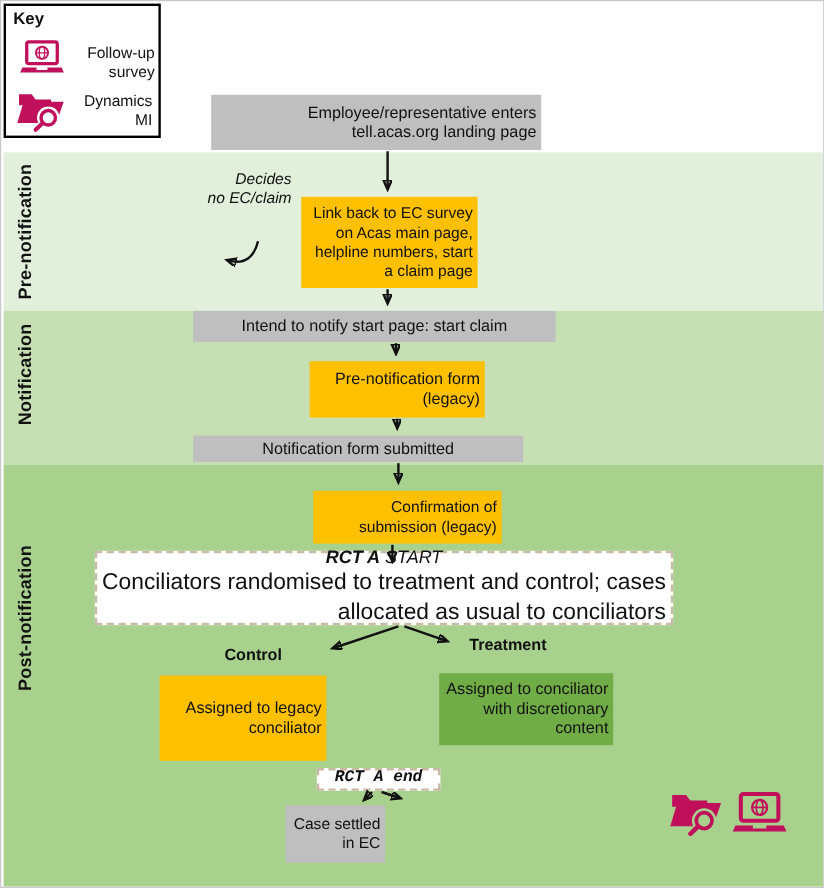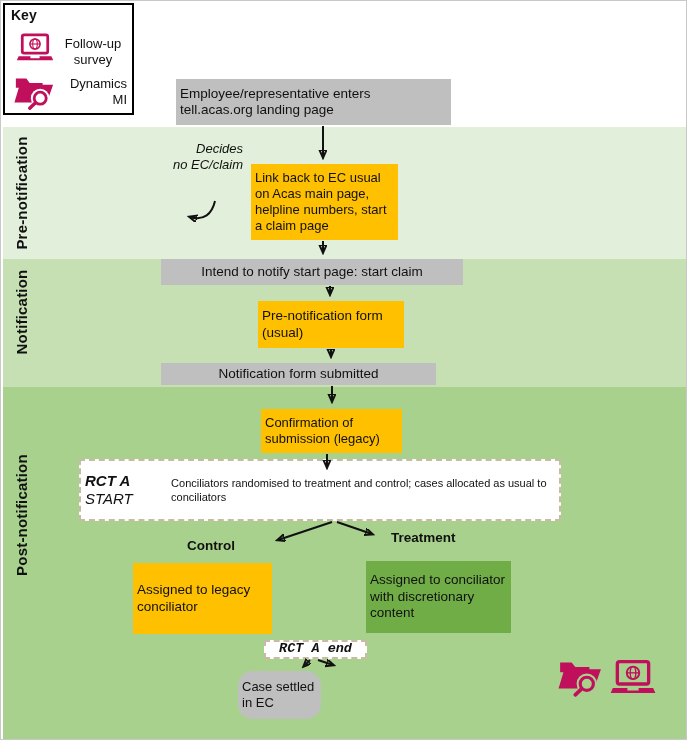--- a/index.html
+++ b/index.html
@@ -7,31 +7,31 @@
          box-sizing:border-box;font-family:"Liberation Sans","DejaVu Sans",sans-serif;
          color:#111;overflow:hidden;}
   .lane{position:absolute;left:2px;right:0;}
   .lane-pre{top:126px;height:132px;background:var(--lane-pre);}
   .lane-mid{top:258px;height:128px;background:var(--lane-mid);}
   .lane-post{top:386px;height:352px;background:var(--lane-post);}
   .lane-label{position:absolute;transform:rotate(-90deg);transform-origin:center;
               font-weight:bold;font-size:15px;text-align:center;height:20px;line-height:20px;
               letter-spacing:.2px;white-space:nowrap;}
   .box{position:absolute;box-sizing:border-box;display:flex;align-items:center;justify-content:center;
-       text-align:left;font-size:13px;line-height:1.22;padding:2px 4px;}
+       text-align:right;font-size:13px;line-height:1.22;padding:2px 4px;}
   .grey{background:var(--grey);}
   .amber{background:var(--amber);}
   .greenbox{background:var(--green-box);}
   .dashedbox{background:#fff;border:2px dashed #c9baa6;}
   .note{position:absolute;font-style:italic;font-size:13px;text-align:center;white-space:pre-line;line-height:1.25;}
   .branch-label{position:absolute;font-weight:bold;font-size:13.5px;}
-  .rct-start{flex-direction:row;padding:2px 4px;}
+  .rct-start{flex-direction:column;padding:2px 4px;}
   .rct-title{font-size:15px;font-style:italic;}
   .rct-title .tag{font-weight:bold;}
-  .rct-body{font-size:11px;line-height:1.3;}
+  .rct-body{font-size:19px;line-height:1.3;}
   .rct-end-box{font-size:13.5px;font-style:italic;font-weight:bold;padding:0 3px;font-family:Liberation Mono, monospace;}
   .keybox{position:absolute;left:2px;top:2px;width:131px;height:112px;background:#fff;
           border:2px solid #000;box-sizing:border-box;}
   .key-title{position:absolute;left:6px;top:2px;font-weight:bold;font-size:14px;}
   .key-label{position:absolute;font-size:13px;line-height:1.2;}
   .icon{position:absolute;}
   .icon svg .st{stroke:var(--brand-pink);fill:none;}
   .icon svg .fl{fill:var(--brand-pink);}
   .bg-white{--icon-bg:#ffffff;}
   .bg-green{--icon-bg:var(--lane-post);}
@@ -52,62 +52,62 @@
   <div class="lane-label" style="width:120px;left:-39px;top:301px;">Notification</div>
   <div class="lane-label" style="width:170px;left:-64px;top:504px;">Post-notification</div>
 
   <div class="boxes">
 
     <div class="box grey" style="left:175px;top:78px;width:275px;height:46px;font-size:13.5px;">Employee/representative enters tell.acas.org landing page</div>
 
     <div class="note" style="left:138px;top:140px;width:104px;text-align:right;">Decides
 no EC/claim</div>
 
-    <div class="box amber" style="left:250px;top:163px;width:147px;height:76px;">Link back to EC usual on Acas main page, helpline numbers, start a claim page</div>
+    <div class="box amber" style="left:250px;top:163px;width:147px;height:76px;">Link back to EC survey on Acas main page, helpline numbers, start a claim page</div>
 
     <div class="box grey" style="left:160px;top:258px;width:302px;height:26px;font-size:13.5px;">Intend to notify start page: start claim</div>
 
-    <div class="box amber" style="left:257px;top:300px;width:146px;height:47px;font-size:13.5px;">Pre-notification form (usual)</div>
+    <div class="box amber" style="left:257px;top:300px;width:146px;height:47px;font-size:13.5px;">Pre-notification form (legacy)</div>
 
     <div class="box grey" style="left:160px;top:362px;width:275px;height:22px;font-size:13.5px;">Notification form submitted</div>
 
-    <div class="box amber" style="left:260px;top:408px;width:141px;height:44px;">Confirmation of submission (legacy)</div>
+    <div class="box amber" style="left:260px;top:408px;width:157px;height:44px;">Confirmation of submission (legacy)</div>
 
     <div class="box dashedbox rct-start" style="left:78px;top:458px;width:482px;height:62px;">
       <div class="rct-title">
         <span class="tag">RCT A</span>
         <span> </span>
         <span class="phase">START</span>
       </div>
       <div class="rct-body">Conciliators randomised to treatment and control; cases allocated as usual to conciliators</div>
     </div>
 
     <div class="branch-label" style="left:186px;top:537px;">Control</div>
     <div class="branch-label" style="left:390px;top:529px;">Treatment</div>
 
     <div class="box amber" style="left:132px;top:562px;width:139px;height:71px;font-size:13.5px;">Assigned to legacy conciliator</div>
-    <div class="box greenbox" style="left:365px;top:560px;width:145px;height:72px;font-size:13.5px;">Assigned to conciliator with discretionary content</div>
+    <div class="box greenbox" style="left:365px;top:560px;width:145px;height:60px;font-size:13.5px;">Assigned to conciliator with discretionary content</div>
 
     <div class="box dashedbox rct-end-box" style="left:263px;top:639px;width:103px;height:19px;">RCT A end</div>
 
-    <div class="box grey" style="left:237px;top:670px;width:83px;height:48px;border-radius:15px;">Case settled in EC</div>
+    <div class="box grey" style="left:237px;top:670px;width:83px;height:48px;">Case settled in EC</div>
   </div>
 
   <div class="keybox">
     <div class="key-title">Key</div>
     <div class="icon bg-white" style="left:10px;top:28px;">
       <svg width="40" height="32" viewBox="0 0 44 34">
         <rect class="st" x="8" y="1.5" width="28" height="20" rx="2" stroke-width="3"></rect>
         <circle class="st" cx="22" cy="11.5" r="5.6" stroke-width="1.7"></circle>
         <ellipse class="st" cx="22" cy="11.5" rx="2.5" ry="5.6" stroke-width="1.2"></ellipse>
         <line class="st" x1="16.6" y1="11.5" x2="27.4" y2="11.5" stroke-width="1.2"></line>
         <path class="fl" fill-rule="evenodd" d="M4 25 h36 l2 4.5 H2 Z M17 25 h10 v2.2 h-10 Z"></path>
       </svg>
     </div>
-    <div class="key-label" style="left:52px;top:31px;width:72px;text-align:center;">Follow-up survey</div>
+    <div class="key-label" style="left:52px;top:31px;width:72px;text-align:right;">Follow-up survey</div>
     <div class="icon bg-white" style="left:8px;top:66px;">
       <svg width="42" height="40" viewBox="0 0 44 40">
         <path class="fl" d="M3 7 h11 l3.5 4.5 H31 v5 H3 Z"></path>
         <path class="fl" d="M1.5 32 L7 13.5 h35 L35.5 32 Z"></path>
         <circle cx="28.5" cy="27.5" r="9.8" style="fill:var(--icon-bg)"></circle>
         <circle class="st" cx="28.5" cy="27.5" r="6.3" stroke-width="3" style="fill:var(--icon-bg)"></circle>
         <line class="st" x1="23" y1="32.8" x2="17.5" y2="38" stroke-width="3.6" stroke-linecap="round"></line>
       </svg>
     </div>
     <div class="key-label" style="left:52px;top:71px;width:70px;text-align:right;">Dynamics MI</div>

